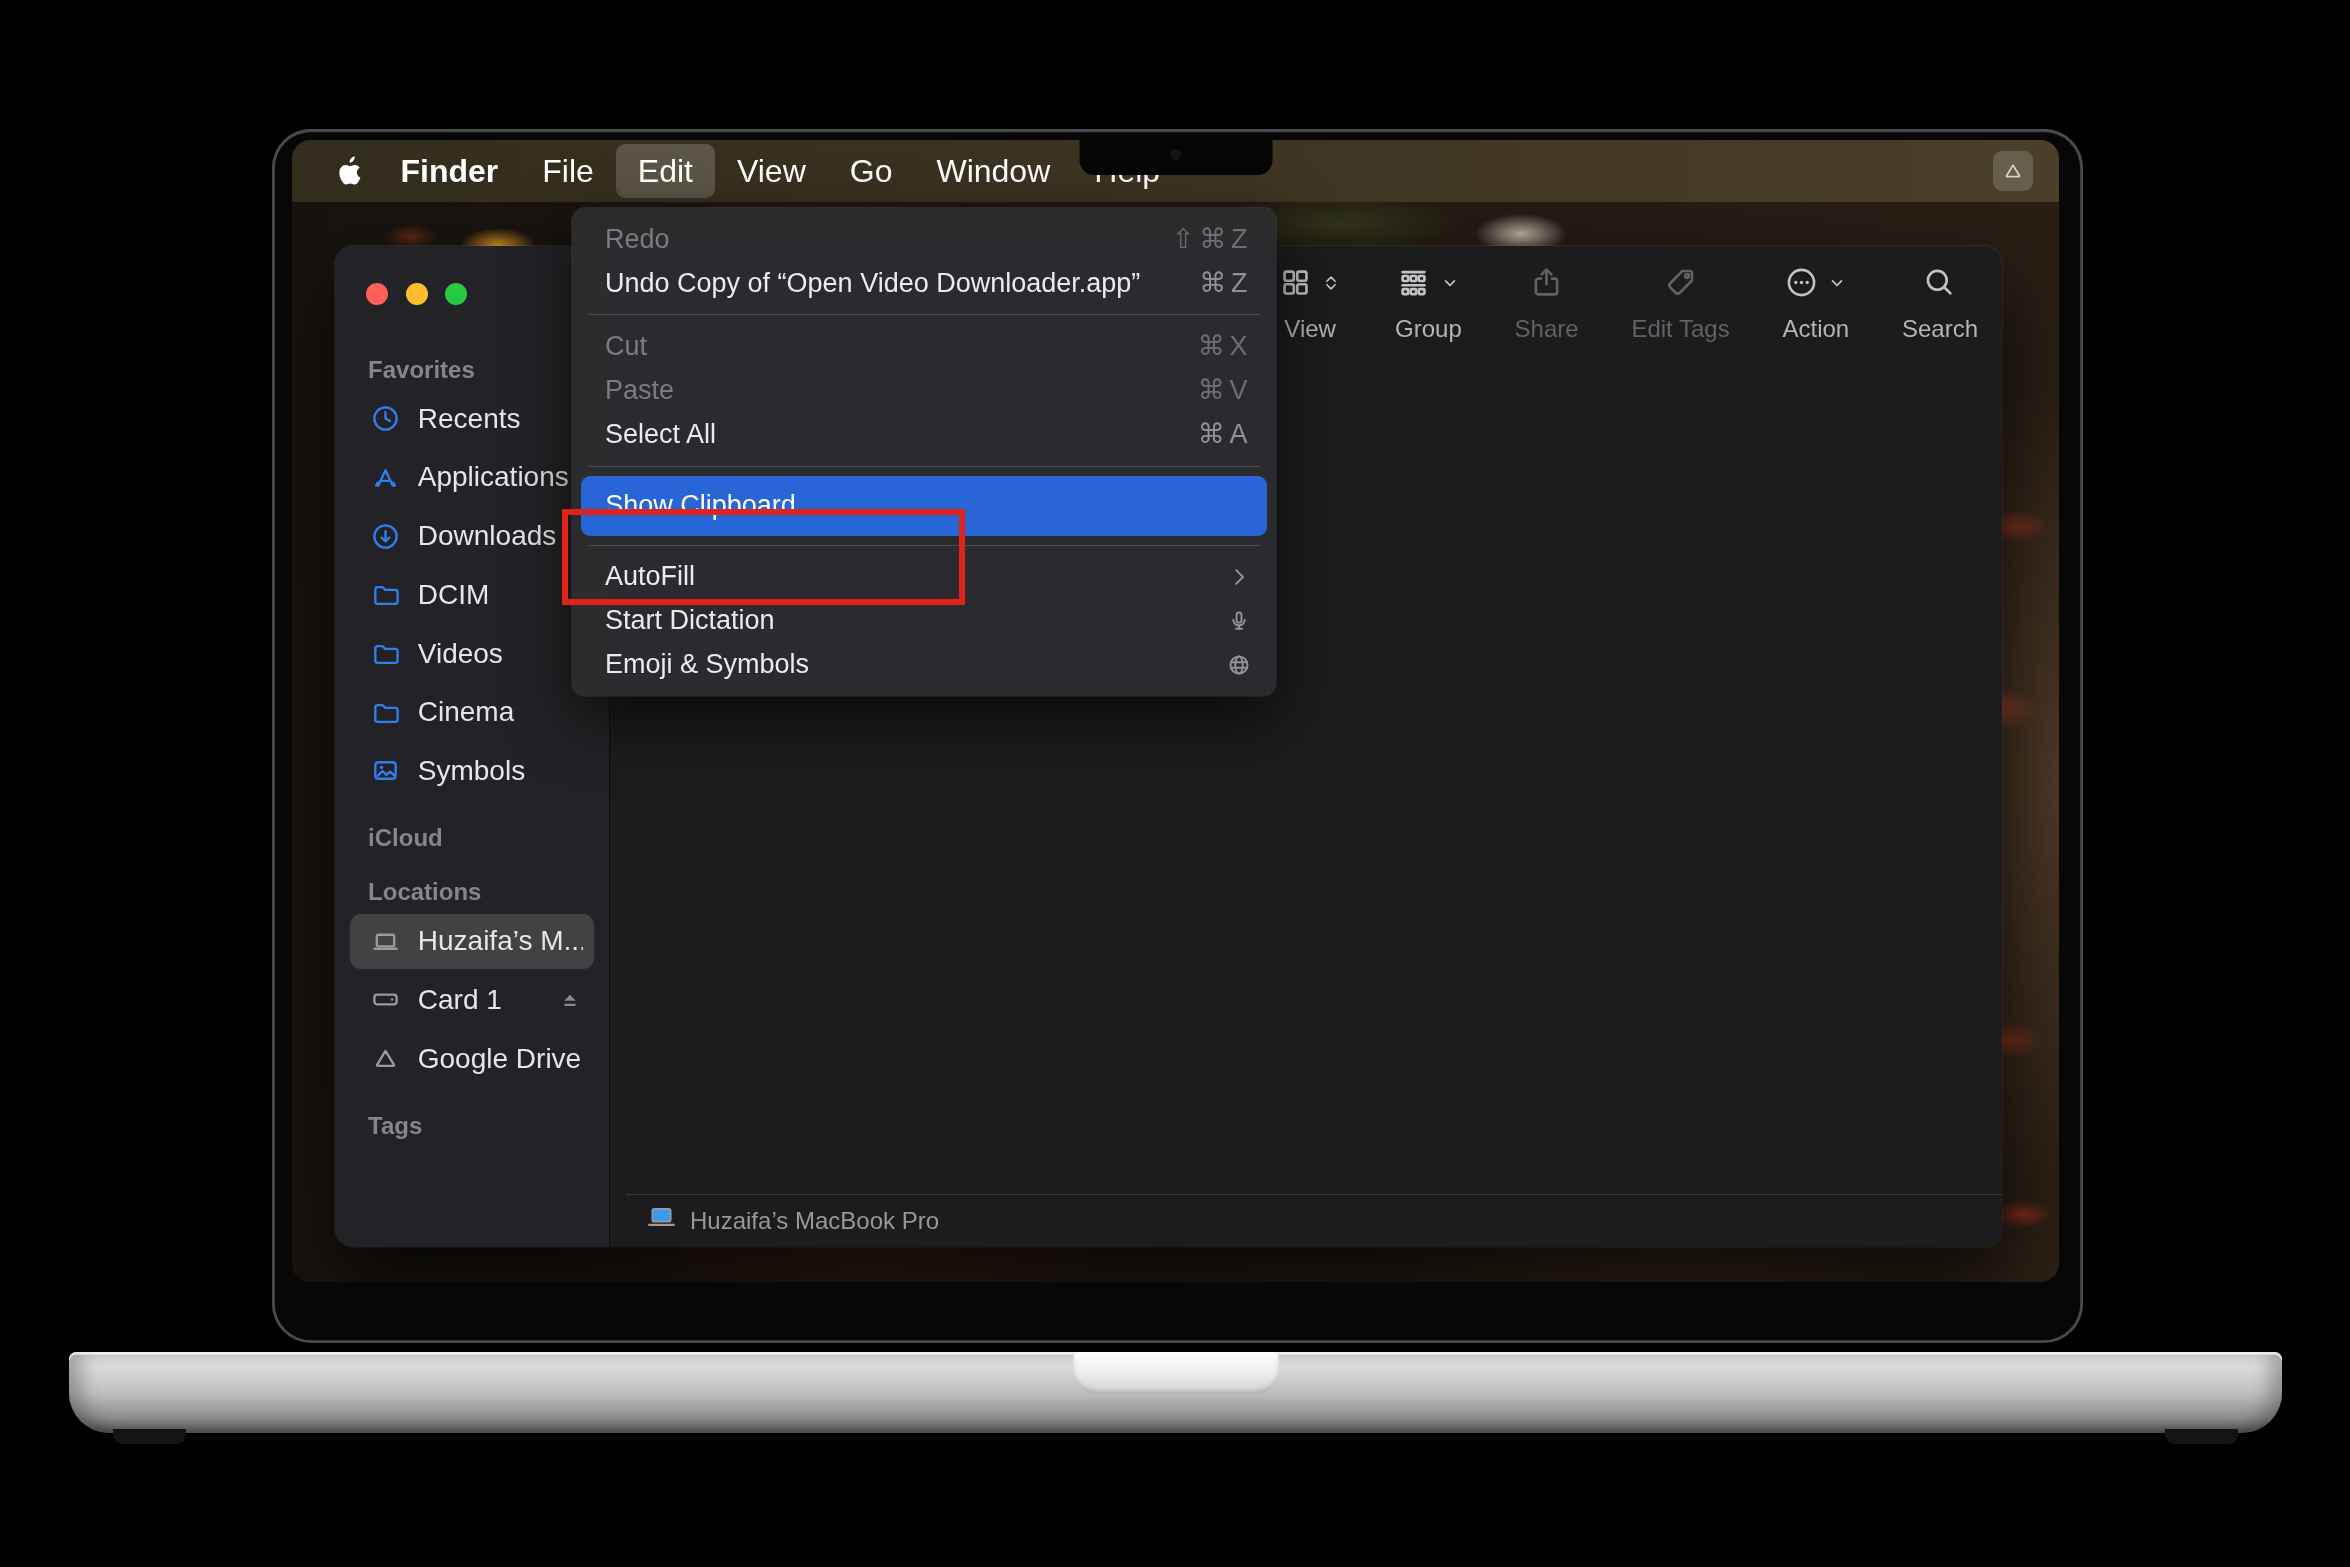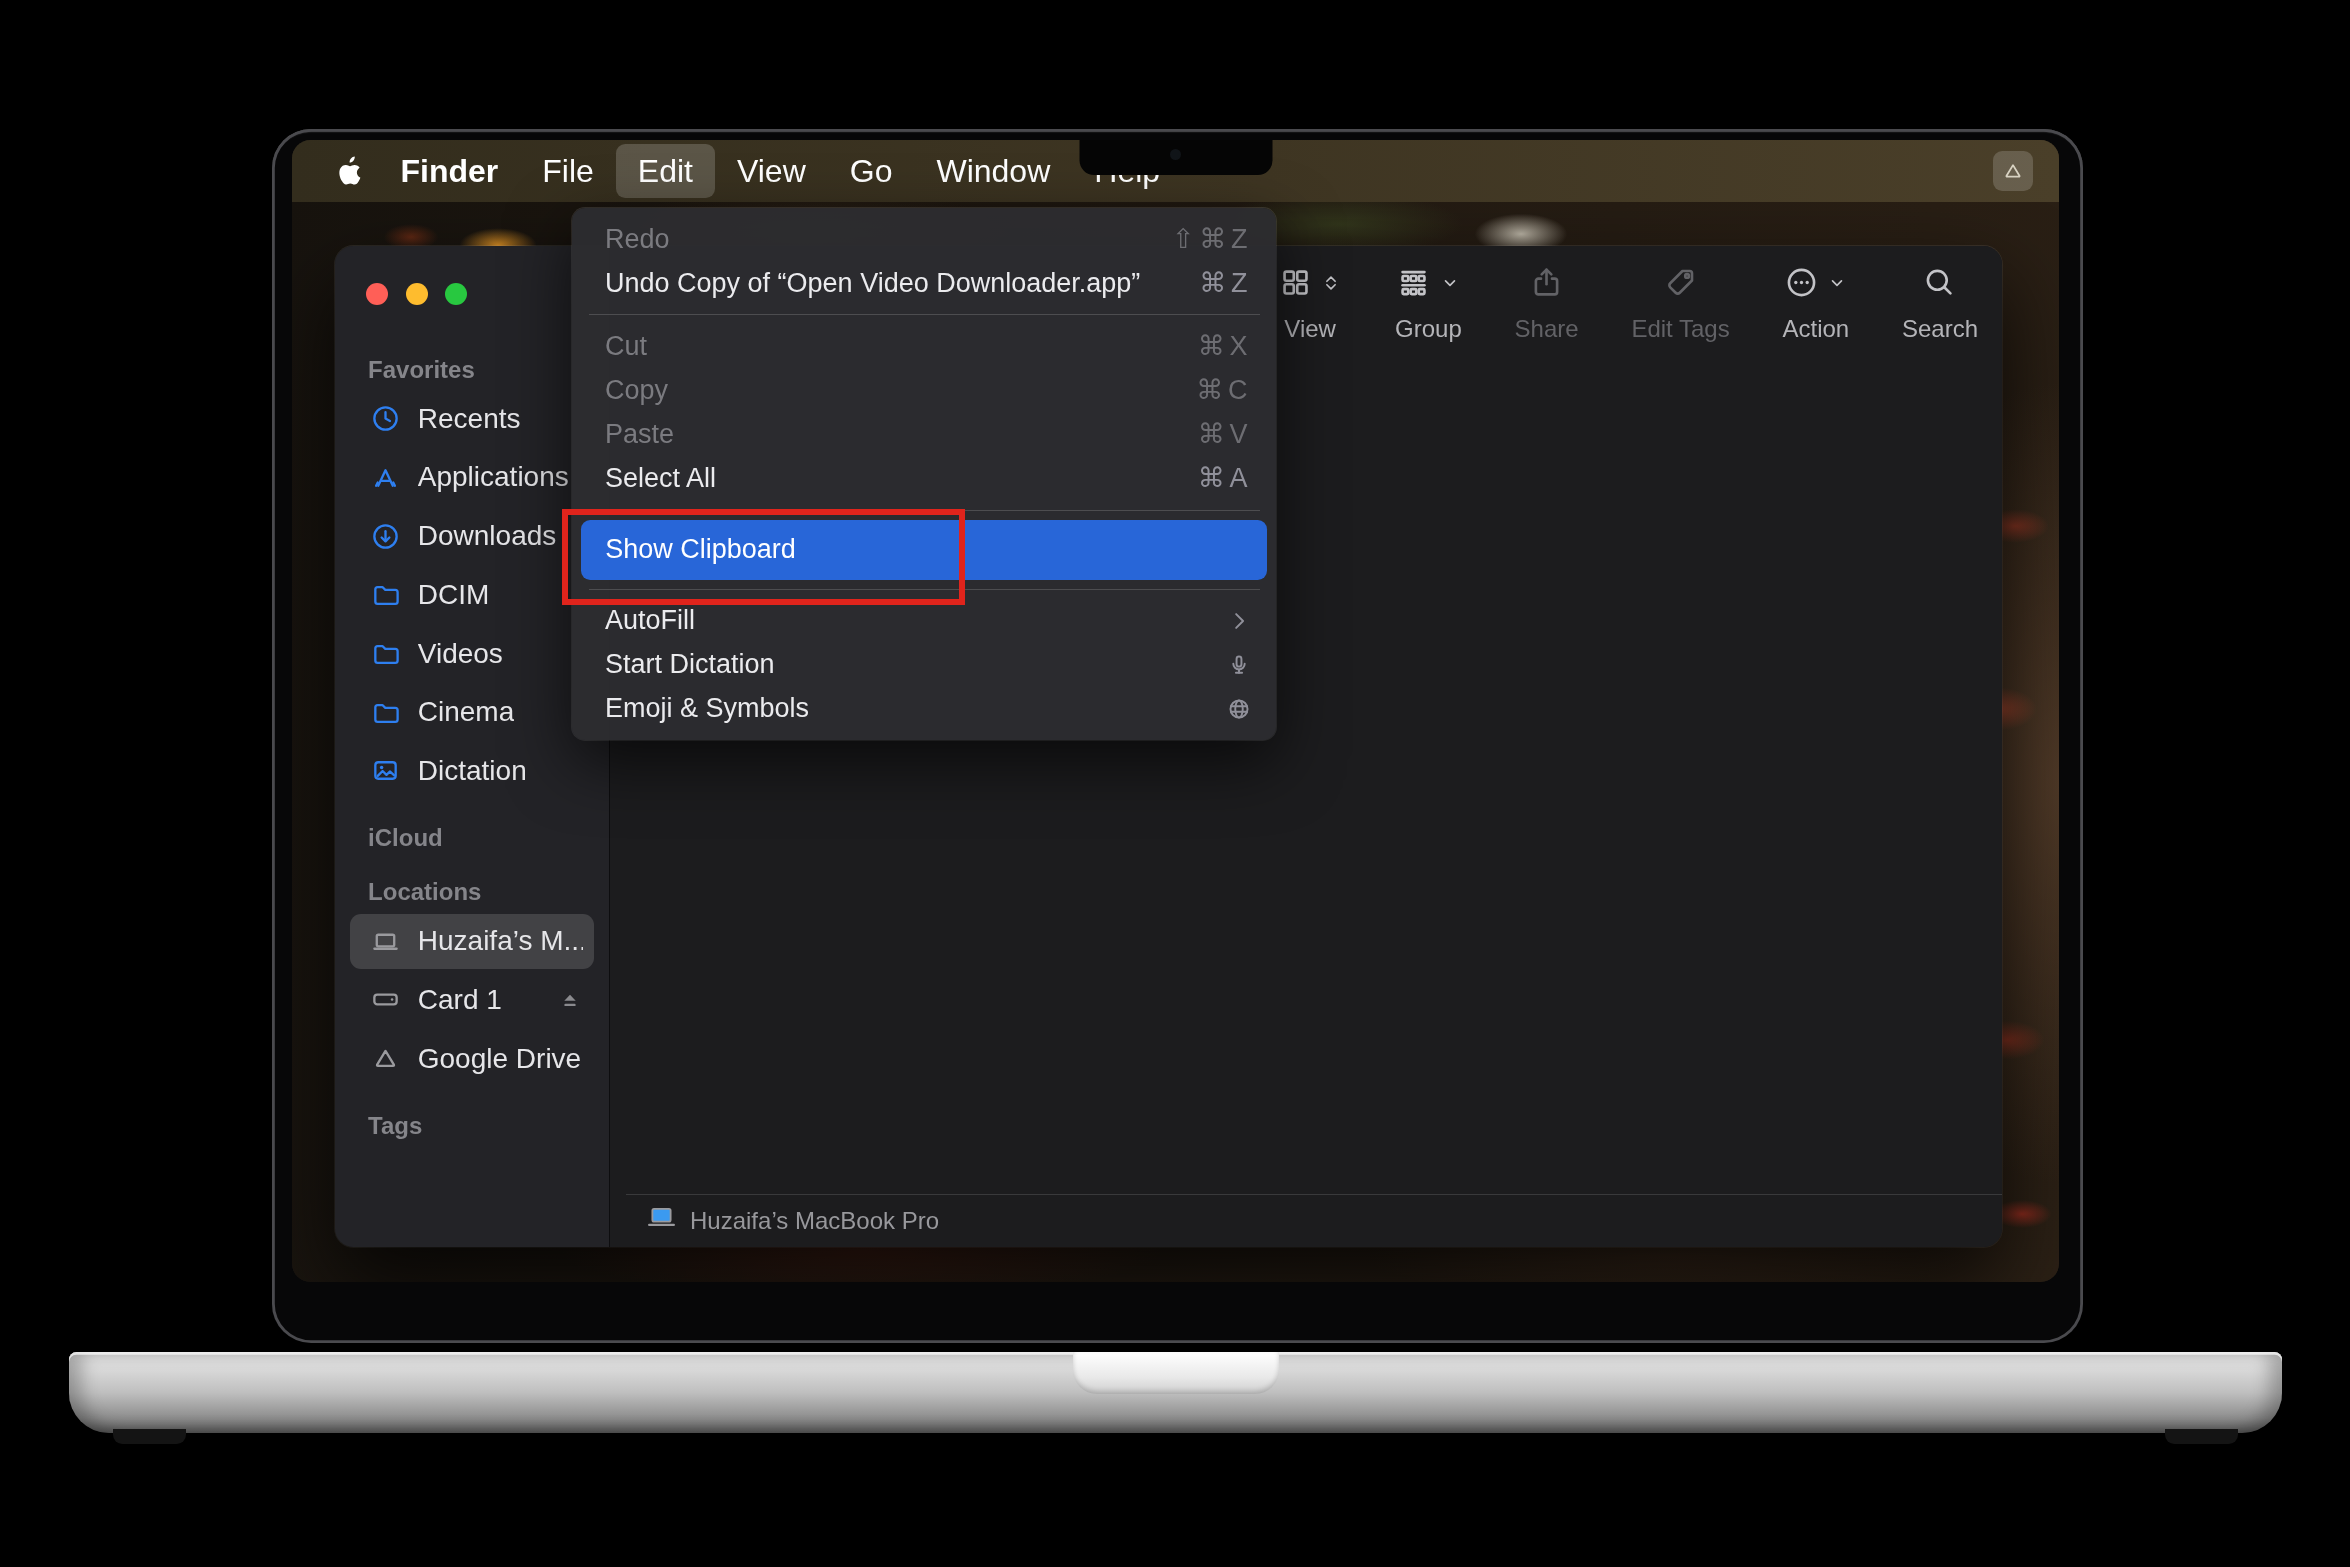--- a/index.html
+++ b/index.html
@@ -185,21 +185,21 @@
                 <span class="lbl">Cinema</span>
               </div>
               <div class="side-item">
                 <span class="licon icon-blue">
                   <svg viewBox="0 0 32 32" fill="none" stroke="currentColor" stroke-width="2.4" stroke-linecap="round" stroke-linejoin="round">
                     <rect x="5.5" y="7.5" width="21" height="17" rx="3"></rect>
                     <circle cx="12" cy="13" r="1.8" fill="currentColor" stroke="none"></circle>
                     <path d="M8 21.5l5-5 4 4 3.5-3.5 4.5 4"></path>
                   </svg>
                 </span>
-                <span class="lbl">Dictation</span>
+                <span class="lbl">Symbols</span>
               </div>
               <div class="side-title">iCloud</div>
               <div class="side-title">Locations</div>
               <div class="side-item selected">
                 <span class="licon icon-gray">
                   <svg viewBox="0 0 32 32" fill="none" stroke="currentColor" stroke-width="2.4" stroke-linecap="round" stroke-linejoin="round">
                     <rect x="7" y="9" width="18" height="12" rx="1.6"></rect>
                     <path d="M4.5 23.5h23"></path>
                   </svg>
                 </span>
@@ -325,24 +325,20 @@
             <span class="mright">⇧⌘Z</span>
           </div>
           <div class="menu-row">
             <span class="mlabel">Undo Copy of “Open Video Downloader.app”</span>
             <span class="mright">⌘Z</span>
           </div>
           <div class="menu-sep"></div>
           <div class="menu-row disabled">
             <span class="mlabel">Cut</span>
             <span class="mright">⌘X</span>
-          </div>
-          <div class="menu-row disabled">
-            <span class="mlabel">Copy</span>
-            <span class="mright">⌘C</span>
           </div>
           <div class="menu-row disabled">
             <span class="mlabel">Paste</span>
             <span class="mright">⌘V</span>
           </div>
           <div class="menu-row">
             <span class="mlabel">Select All</span>
             <span class="mright">⌘A</span>
           </div>
           <div class="menu-sep"></div>

